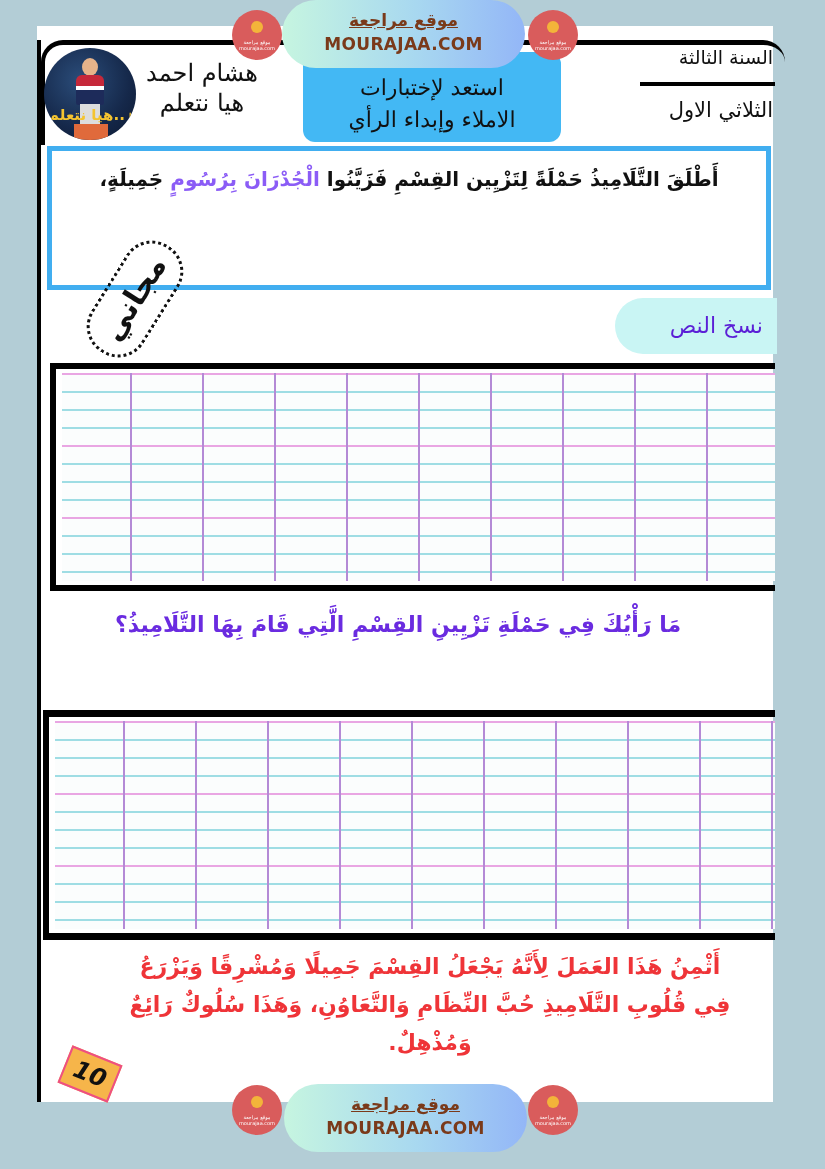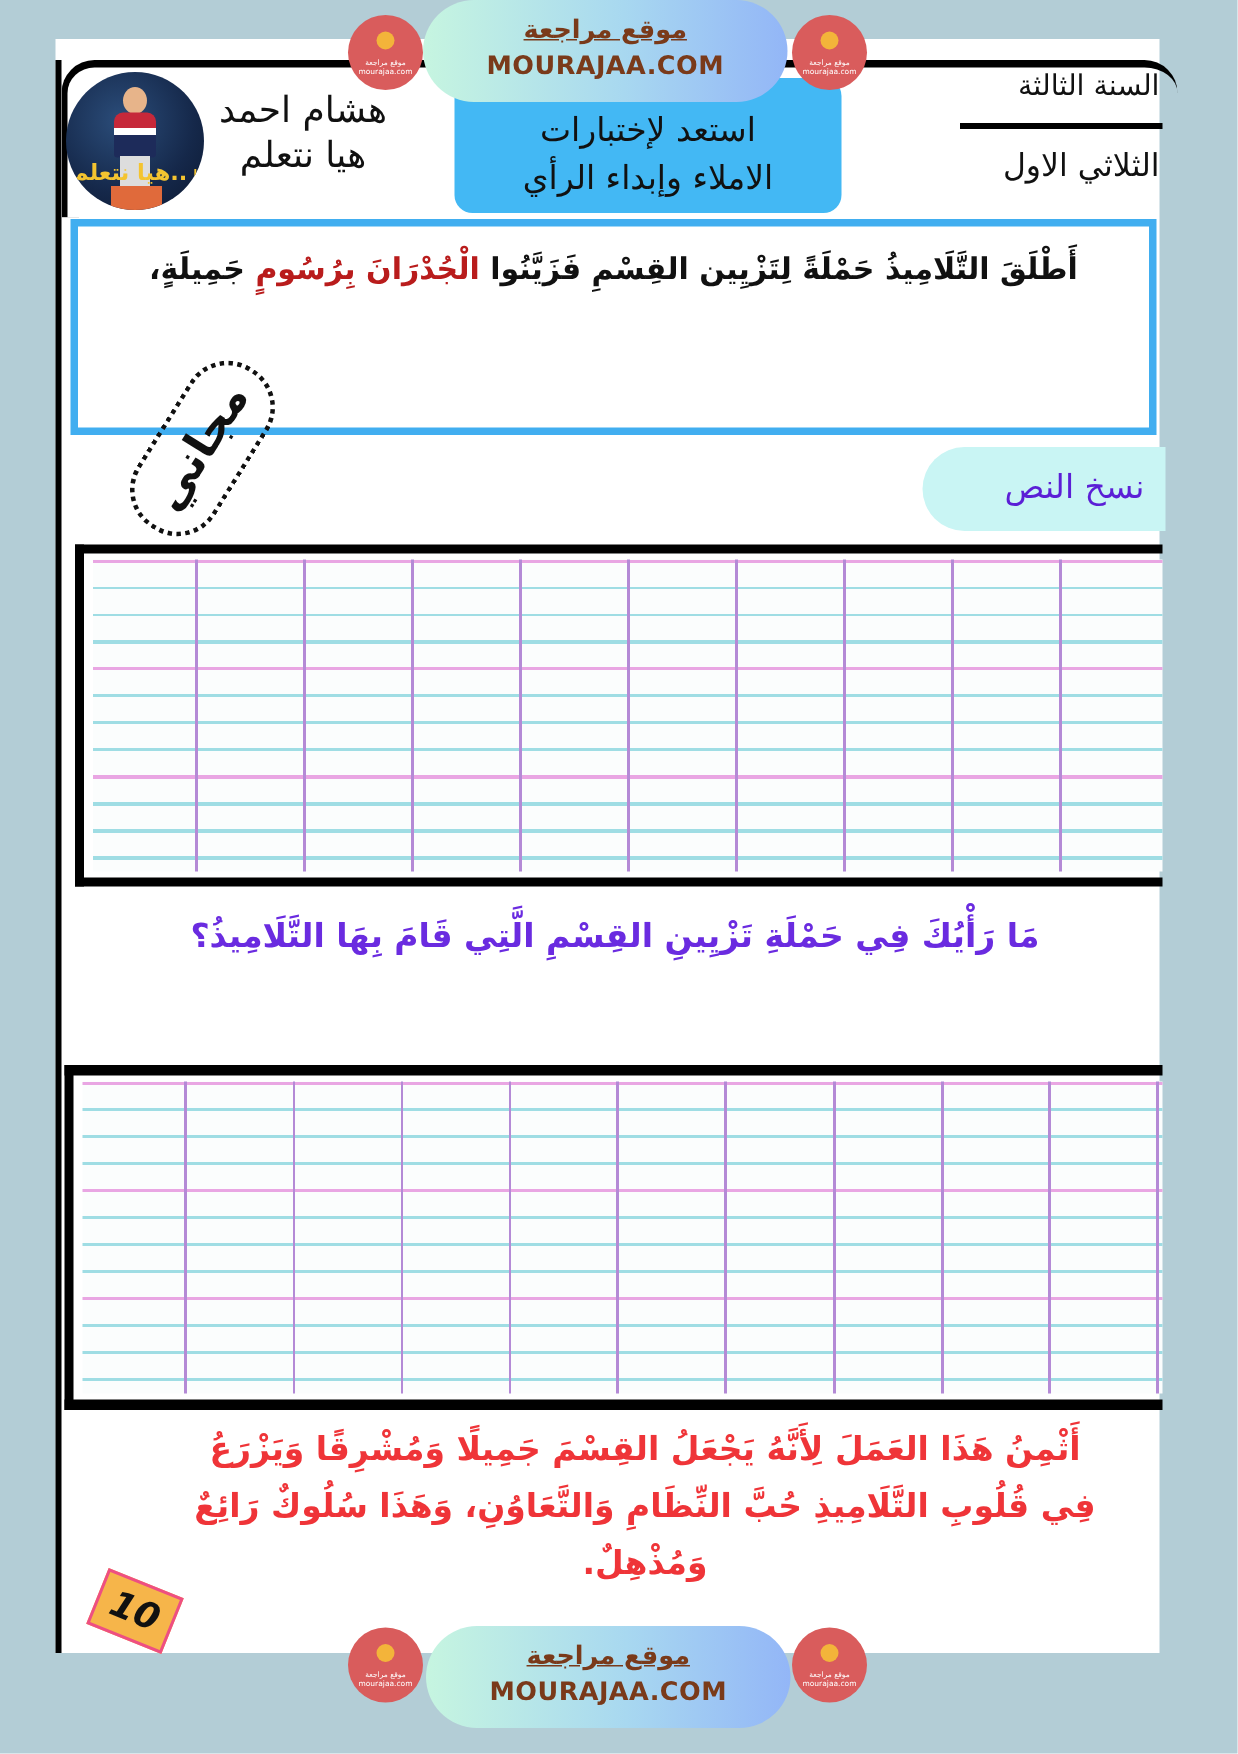--- a/index.html
+++ b/index.html
@@ -64,21 +64,21 @@
   }
   .wm-badge .dot { position:absolute; left:19px; top:11px; width:12px; height:12px; border-radius:50%; background:#f3b43a; }
   .wm-badge .lbl { position:absolute; left:0; top:29px; width:50px; text-align:center; font-size:5px; color:#fff; line-height:6px; }
   
   .passage {
     position:absolute; left:47px; top:146px; width:724px; height:144px;
     border:5px solid #41aef0; box-sizing:border-box; background:#fff;
     direction:rtl; text-align:center;
     font-size:20px; font-weight:bold; line-height:36px; color:#111; padding-top:10px;
   }
-  .red { color:#b91c1c; }
+  .red { color:#8b5cf6; }
   .free-stamp {
     position:absolute; left:72px; top:268px; width:120px; height:56px;
     border:3px dotted #111; border-radius:30px; transform:rotate(-58deg);
     font-size:30px; font-weight:bold; color:#111; text-align:center; line-height:54px;
     background:transparent;
   }
   .section-pill {
     position:absolute; left:615px; top:298px; width:162px; height:56px;
     background:#c9f5f4; border-radius:28px 0 0 28px;
     text-align:right; padding-right:14px; box-sizing:border-box;
@@ -89,21 +89,21 @@
     position:absolute; border:6px solid #000; border-right:none; box-sizing:border-box;
   }
   .grid-frame .lines {
     position:absolute; left:6px; right:0; top:4px; bottom:4px;
     background:
       repeating-linear-gradient(90deg, transparent 0 68px, #b48ad6 68px 70px, transparent 70px 72px) ,
       repeating-linear-gradient(180deg, #e9a6e3 0 2px, transparent 2px 18px, #9fdde4 18px 20px, transparent 20px 36px, #9fdde4 36px 38px, transparent 38px 54px, #9fdde4 54px 56px, transparent 56px 72px);
     background-color:#fbfdfd;
   }
   .question {
-    position:absolute; left:60px; top:612px; width:700px; text-align:center; direction:rtl;
+    position:absolute; left:48px; top:612px; width:700px; text-align:center; direction:rtl;
     font-size:22px; font-weight:bold; color:#6a2be0;
   }
   .answer {
     position:absolute; left:90px; top:948px; width:680px; text-align:center; direction:rtl;
     font-size:22px; font-weight:bold; line-height:38px; color:#ef3438;
   }
   .page-badge {
     position:absolute; left:63px; top:1054px; width:50px; height:36px;
     background:#f6b54a; transform:rotate(22deg);
     font-size:24px; font-weight:bold; font-style:italic; color:#111; text-align:center; line-height:36px;

